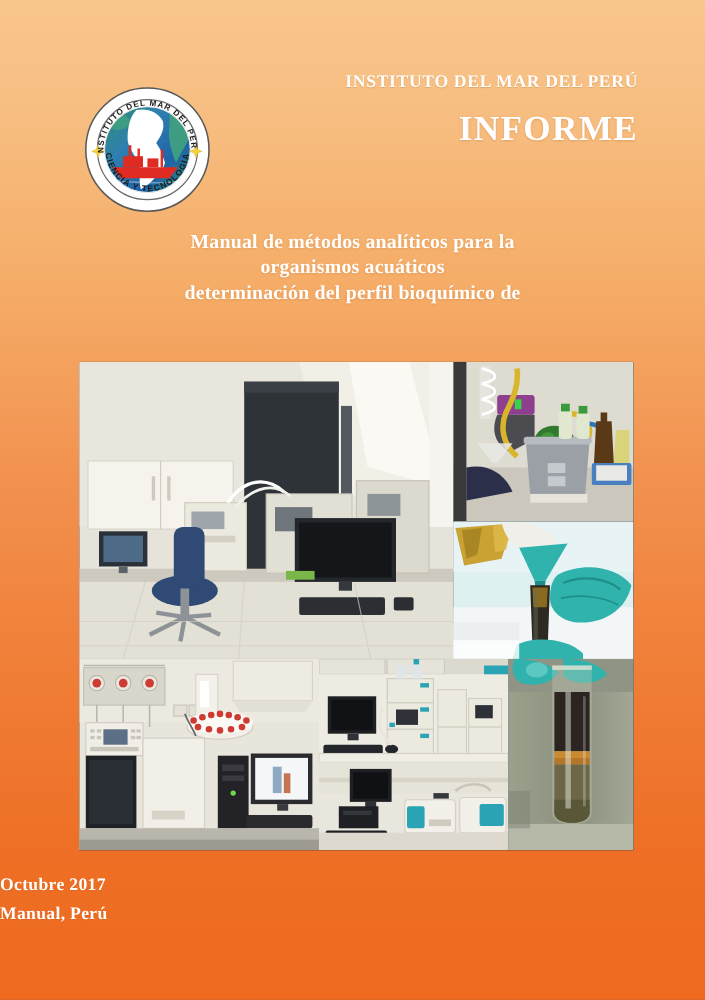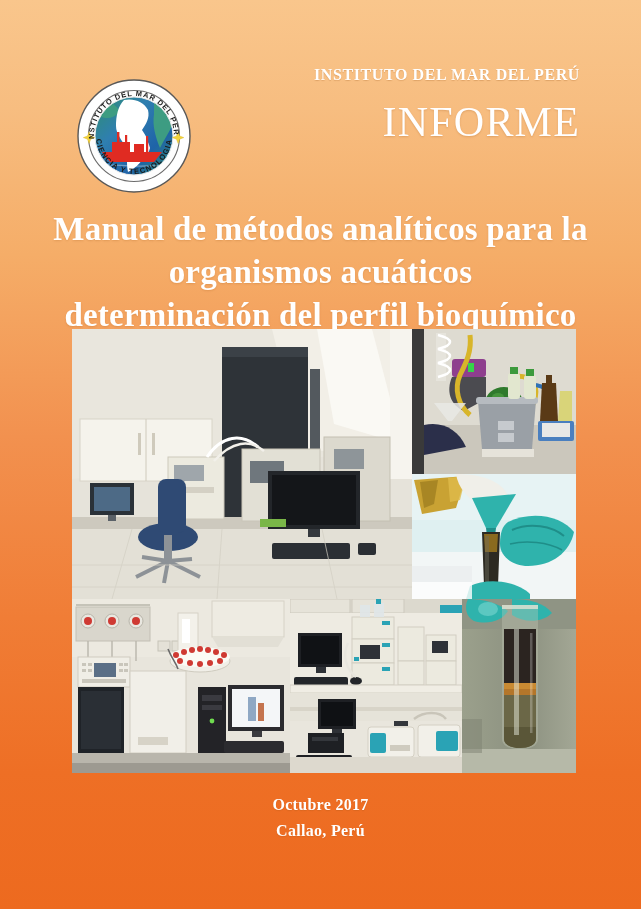--- a/index.html
+++ b/index.html
@@ -52,39 +52,39 @@
     color: #ffffff;
     font-size: 16px;
     font-weight: bold;
     letter-spacing: 0.6px;
     line-height: 1.1;
     text-shadow: 0 1px 1px rgba(150,80,20,.25);
     white-space: nowrap;
   }
   .informe {
     color: #ffffff;
-    font-size: 42px;
-    font-weight: normal;
+    font-size: 32px;
+    font-weight: bold;
     letter-spacing: 1.2px;
     line-height: 1.15;
     margin-top: 14px;
     text-shadow: 0 1px 2px rgba(150,80,20,.25);
   }
 
   
   .title-block {
     position: absolute;
     left: 50px;
     top: 208px;
     width: 541px;
     text-align: center;
   }
   .title-line {
     color: #ffffff;
-    font-size: 33px;
+    font-size: 18px;
     font-weight: bold;
     line-height: 1.30;
     letter-spacing: 0.2px;
     text-shadow: 0 1px 2px rgba(160,85,25,.22);
   }
 
   
   .collage {
     position: absolute;
     left: 72px;
@@ -112,21 +112,21 @@
   #photo-hplc     { left: 218px; top: 270px; width: 172px; height: 174px; }
   
   #photo-tube     { left: 390px; top: 270px; width: 114px; height: 174px; }
 
   
   .footer {
     position: absolute;
     left: 0;
     top: 792px;
     width: 641px;
-    text-align: center;
+    text-align: left;
   }
   .footer-line {
     color: #ffffff;
     font-size: 16px;
     font-weight: bold;
     line-height: 1.62;
     letter-spacing: 0.3px;
     text-shadow: 0 1px 1px rgba(160,85,25,.25);
   }
 </style>
@@ -539,16 +539,16 @@
         <rect x="52" y="30" width="5" height="106" fill="#e6e9dc" opacity=".5"></rect>
         <rect x="68" y="34" width="2.5" height="100" fill="#ffffff" opacity=".25"></rect>
 
         <rect x="40" y="6" width="36" height="4" fill="#dfe3d4" opacity=".8"></rect>
       </svg>
     </div>
   </div>
 
   <div class="footer">
     <div class="footer-line">Octubre 2017</div>
-    <div class="footer-line">Callao, Perú</div>
+    <div class="footer-line">Manual, Perú</div>
   </div>
 
 </div>
 
 </body></html>

